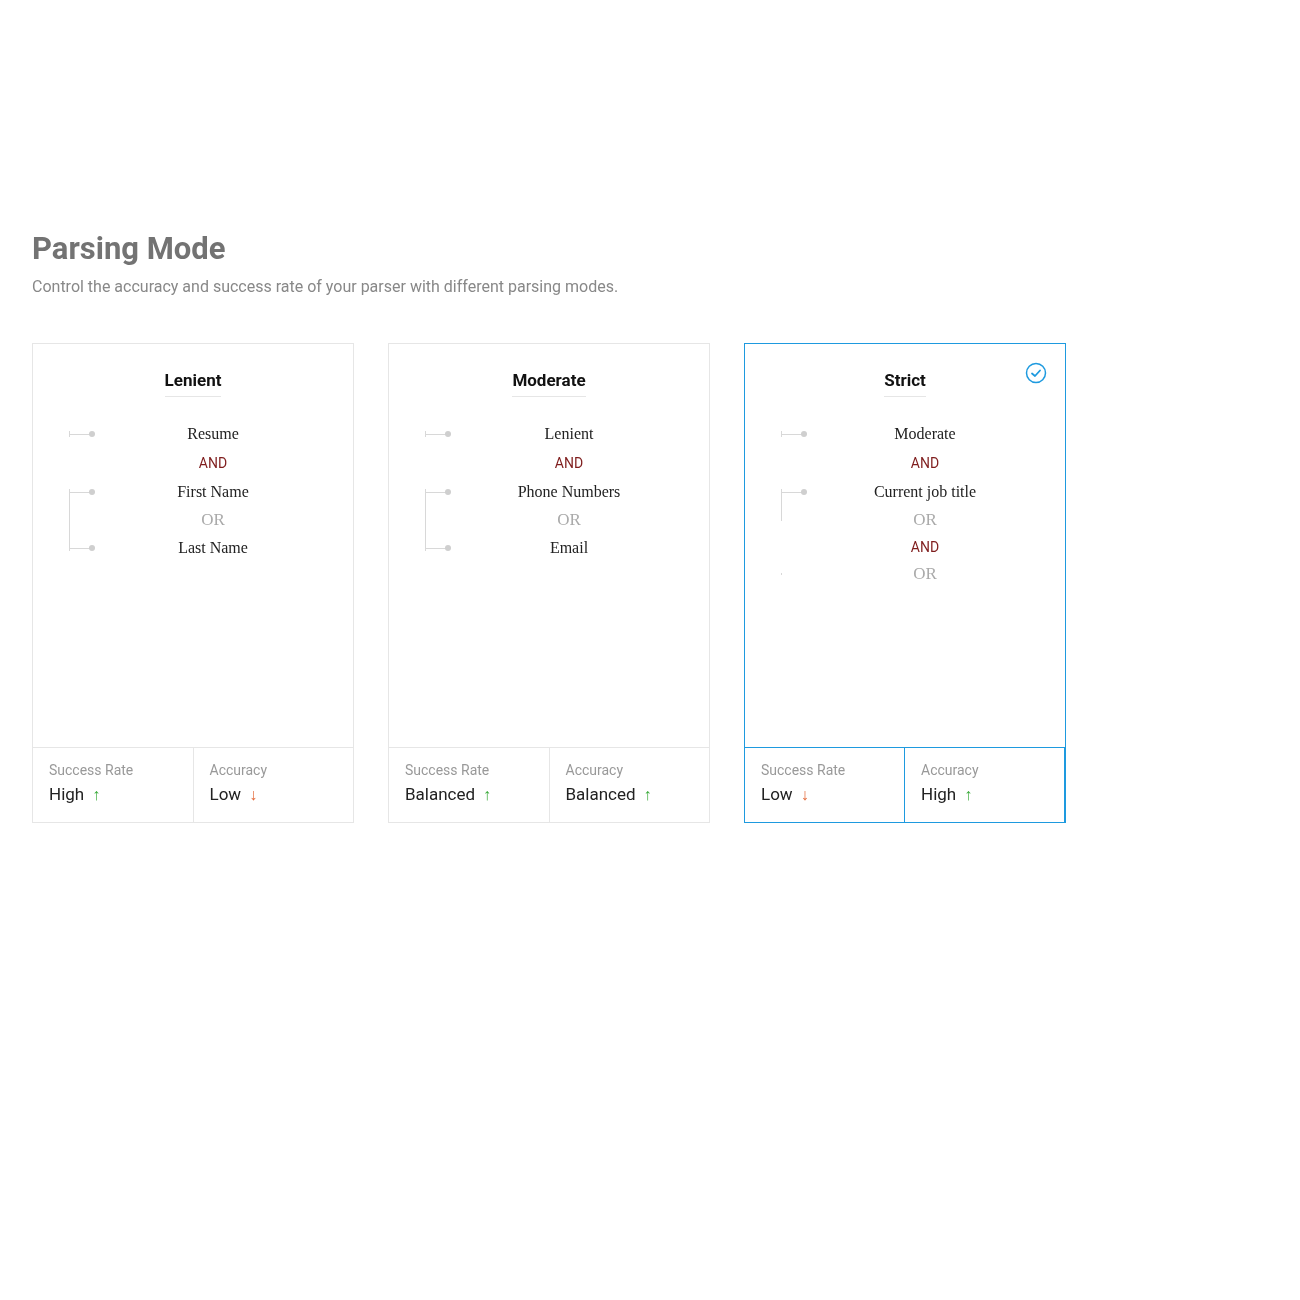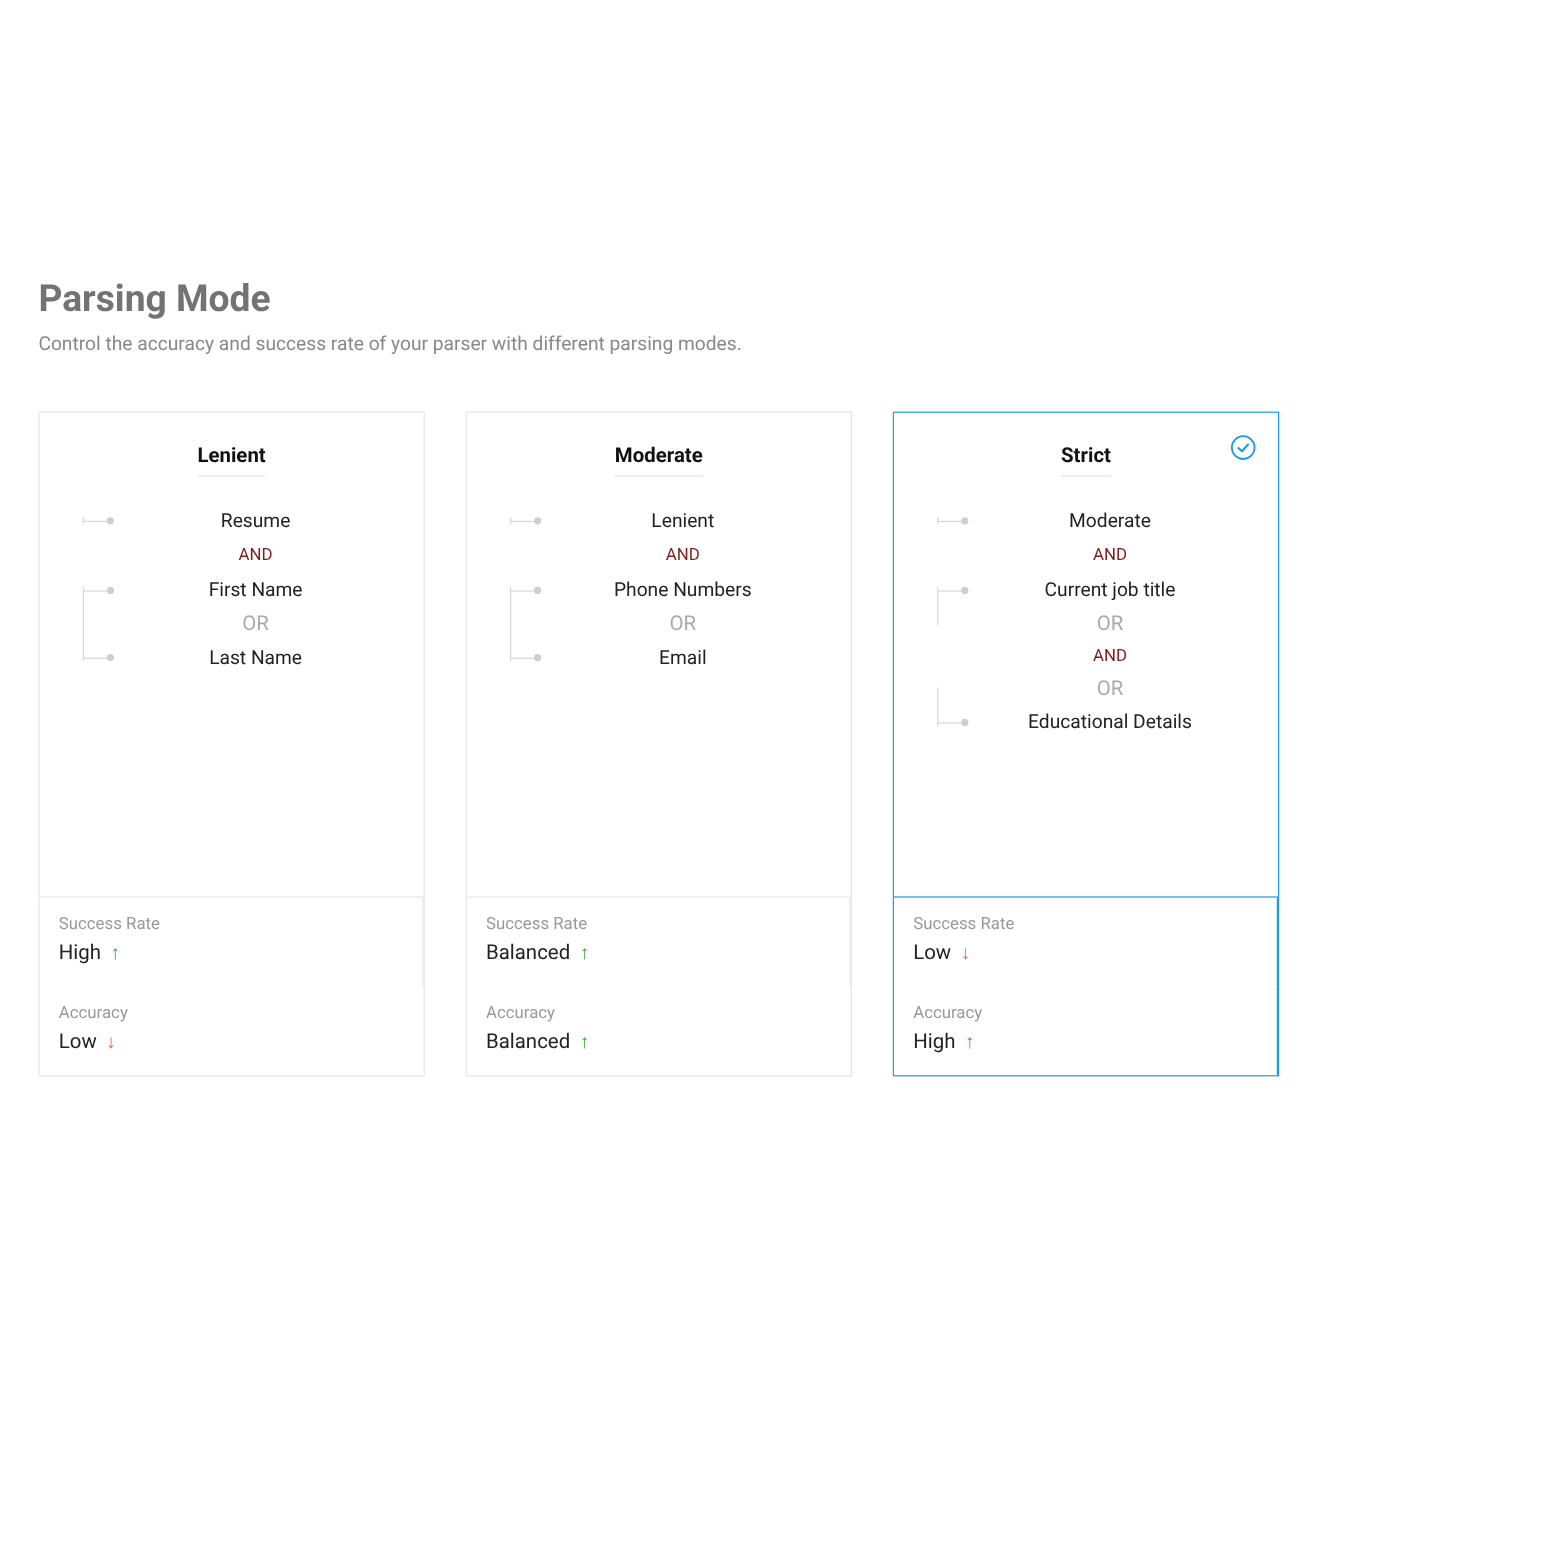--- a/index.html
+++ b/index.html
@@ -73,20 +73,21 @@
     left: 10px;
     top: 12px;
     bottom: 12px;
     width: 1px;
     background: #d8d8d8;
   }
   .tree .line {
     position: relative;
     height: 30px;
     line-height: 30px;
+    font-family: Liberation Serif, serif;
   }
   .tree .item::before {
     content: "";
     position: absolute;
     left: -30px;
     top: 15px;
     width: 22px;
     height: 1px;
     background: #d8d8d8;
   }
@@ -111,21 +112,20 @@
     font-size: 14px;
     color: #7f1d1d;
     padding-left: 40px;
     height: 28px;
     line-height: 28px;
   }
   
   .stats {
     display: flex;
     border-top: 1px solid #e6e6e6;
-    flex-direction: column;
   }
   .card.selected .stats { border-top: 1.5px solid #1e9adf; }
   .stat {
     flex: 1;
     padding: 14px 16px 18px 16px;
     border-right: 1px solid #e6e6e6;
   }
   .card.selected .stat { border-right: 1.5px solid #1e9adf; }
   .stat:last-child { border-right: none; }
   .stat-label {
@@ -226,21 +226,20 @@
             <div class="line item">Moderate</div>
           </div>
           <div class="op-between">AND</div>
           <div class="group">
             <div class="line item">Current job title</div>
             <div class="line op">OR</div>
           </div>
           <div class="op-between">AND</div>
           <div class="group">
             <div class="line op">OR</div>
-            <div class="line item">Educational Details</div>
           </div>
         </div></div>
       <div class="stats">
         <div class="stat">
           <div class="stat-label">Success Rate</div>
           <div class="stat-value">
             <span>Low</span>
             <span class="arrow down">↓</span>
           </div>
         </div>

